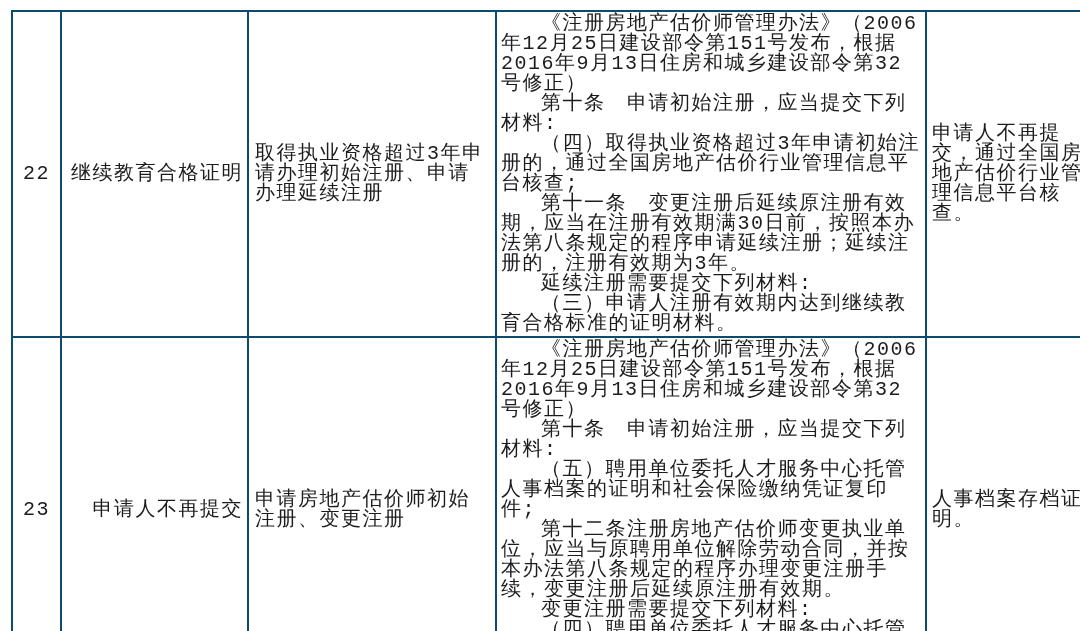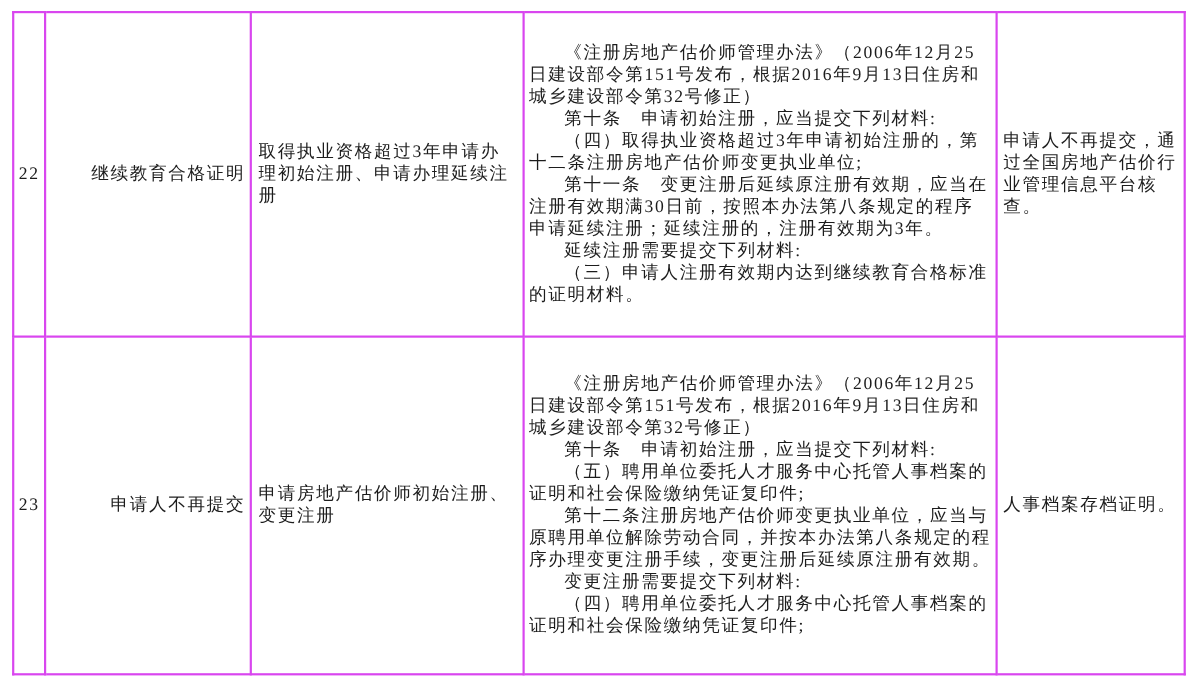--- a/index.html
+++ b/index.html
@@ -16,29 +16,30 @@
     background: #ffffff;
   }
   table.doc-table {
     position: absolute;
     left: 11px; top: 10px;
     width: 1053px;
     border-collapse: collapse;
     table-layout: fixed;
   }
   table.doc-table td {
-    border: 2px solid #d946ef;
+    border: 2px solid #0c4a6e;
     vertical-align: middle;
-    font-size: 16px;
+    font-size: 20px;
     line-height: 20px;
     letter-spacing: 1.5px;
+    font-family: Liberation Mono, monospace;
   }
   tr.row-22 { height: 295px; }
   tr.row-23 { height: 307px; }
-  td.c-seq   { width: 29px;  text-align: center; padding: 2px; }
+  td.c-seq   { width: 49px;  text-align: center; padding: 2px; }
   td.c-item  { width: 187px; text-align: right; padding: 2px 4px 2px 6px; letter-spacing: 2.5px; }
   td.c-scen  { width: 248px; text-align: left; padding: 2px 4px 2px 6px; }
   td.c-basis { width: 430px; text-align: left; padding: 2px 4px; }
   td.c-remark{ width: 171px; text-align: left; padding: 2px 5px; margin-top: 28px; }
   td.c-basis p {
     text-indent: 2em;
     margin: 0;
   }
 </style>
 </head>
@@ -47,21 +48,21 @@
 <div class="page">
   <table class="doc-table">
     <tbody>
       <tr class="row-22">
         <td class="c-seq">22</td>
         <td class="c-item">继续教育合格证明</td>
         <td class="c-scen">取得执业资格超过3年申请办理初始注册、申请办理延续注册</td>
         <td class="c-basis">
           <p>《注册房地产估价师管理办法》（2006年12月25日建设部令第151号发布，根据2016年9月13日住房和城乡建设部令第32号修正）</p>
           <p>第十条　申请初始注册，应当提交下列材料:</p>
-          <p>（四）取得执业资格超过3年申请初始注册的，第十二条注册房地产估价师变更执业单位;</p>
+          <p>（四）取得执业资格超过3年申请初始注册的，通过全国房地产估价行业管理信息平台核查;</p>
           <p>第十一条　变更注册后延续原注册有效期，应当在注册有效期满30日前，按照本办法第八条规定的程序申请延续注册；延续注册的，注册有效期为3年。</p>
           <p>延续注册需要提交下列材料:</p>
           <p>（三）申请人注册有效期内达到继续教育合格标准的证明材料。</p>
         </td>
         <td class="c-remark">申请人不再提交，通过全国房地产估价行业管理信息平台核查。</td>
       </tr>
       <tr class="row-23">
         <td class="c-seq">23</td>
         <td class="c-item">申请人不再提交</td>
         <td class="c-scen">申请房地产估价师初始注册、变更注册</td>

